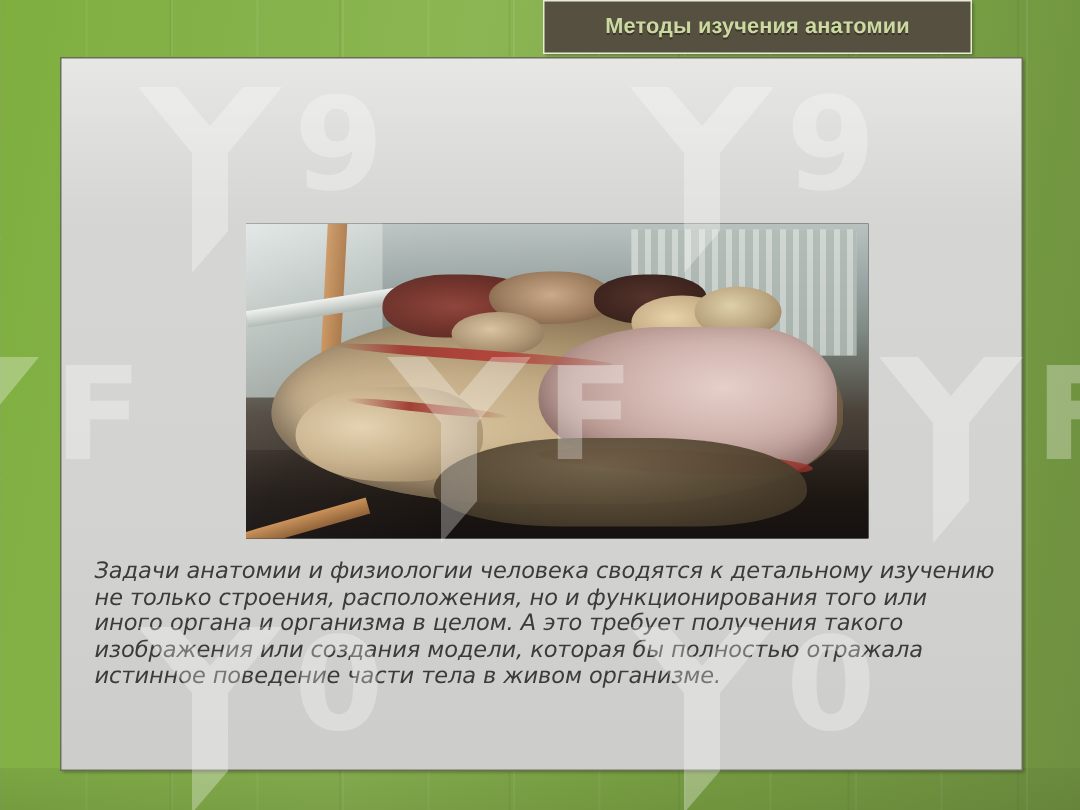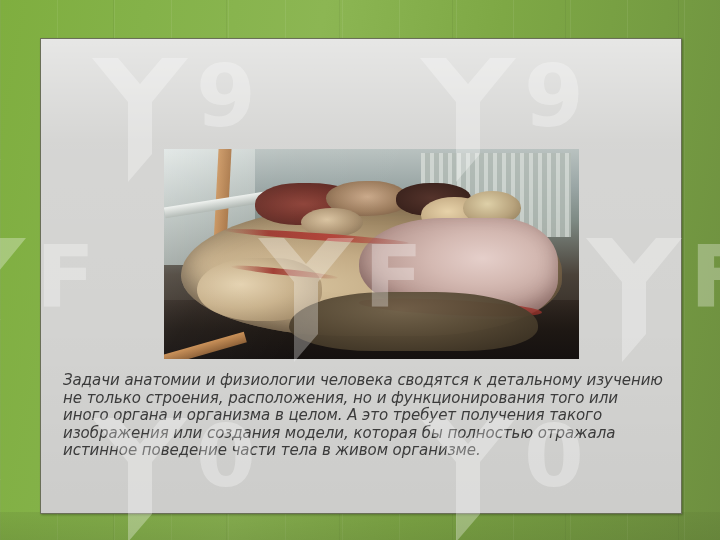--- a/index.html
+++ b/index.html
@@ -334,20 +334,23 @@
         <div class="ph-redline2"></div>
         <div class="ph-cloth"></div>
         <div class="ph-frame-bottom"></div>
         <div class="ph-glare"></div>
       </div>
     </div>
 
     <div class="body-text">Задачи анатомии и физиологии человека сводятся к детальному изучению не только строения, расположения, но и функционирования того или иного органа и организма в целом. А это требует получения такого изображения или создания модели, которая бы полностью отражала истинное поведение части тела в живом организме.</div>
   </div>
 
+  <div class="header-tag">
+    <span class="header-tag-label">Методы изучения анатомии</span>
+  </div>
 
   <div class="watermark">
     <svg width="720" height="540" viewBox="0 0 720 540">
       <defs>
         <g id="wmY">
           <path d="M0 0 L26 0 L48 26 L70 0 L96 0 L60 44 L60 96 L36 124 L36 44 Z" fill="#ffffff" opacity="0.55"></path>
         </g>
       </defs>
 
       <g>

